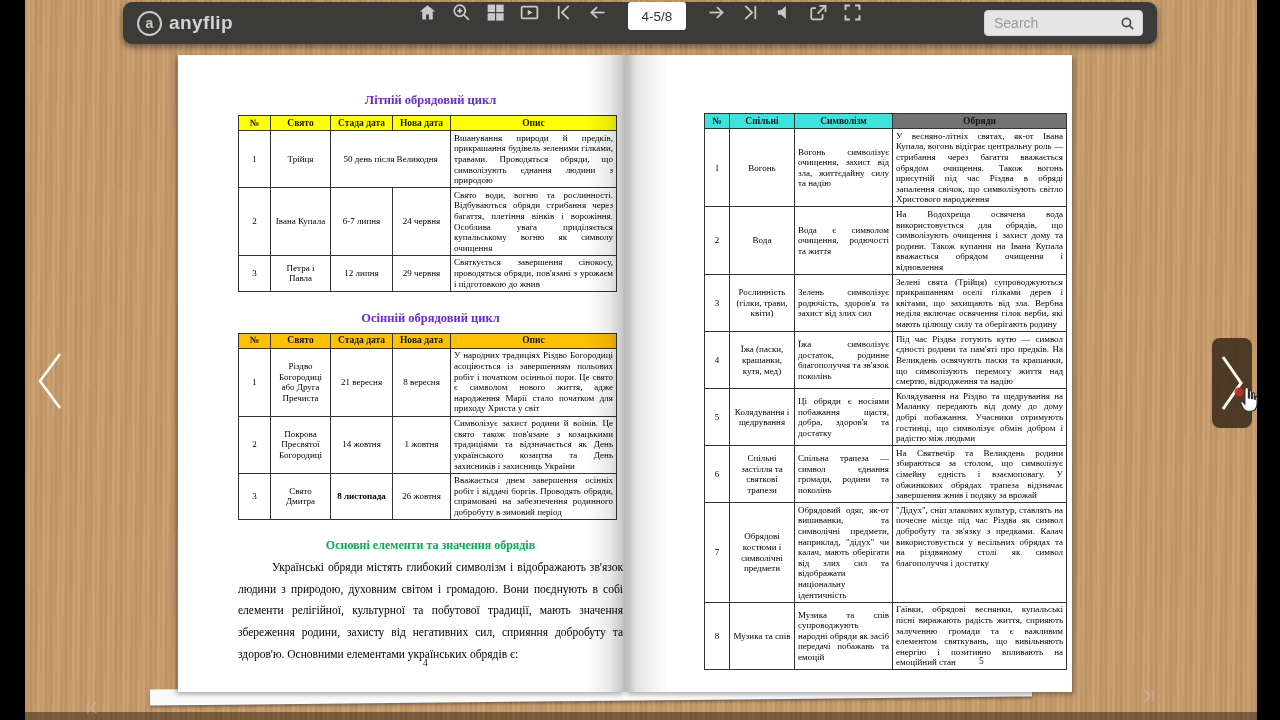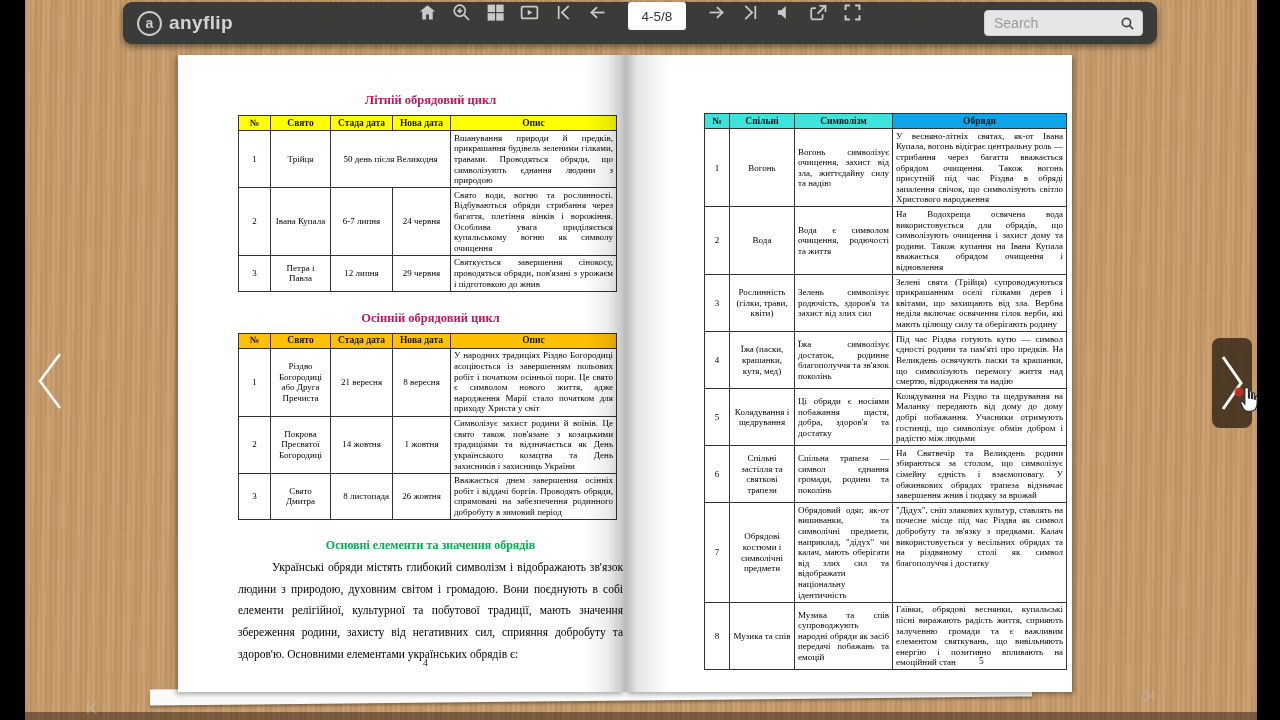--- a/index.html
+++ b/index.html
@@ -41,21 +41,21 @@
   .stack{position:absolute;left:-28px;top:630px;width:882px;height:16px;background:#fafafa;
     transform:rotate(-0.6deg);box-shadow:0 2px 3px rgba(0,0,0,0.35);z-index:0;}
   .page{position:absolute;top:0;width:447px;height:637px;background:#fff;z-index:1;cursor:pointer;}
   .page-left{left:0;box-shadow:-2px 2px 5px rgba(0,0,0,0.35);}
   .page-right{left:447px;box-shadow:2px 2px 5px rgba(0,0,0,0.35);}
   .spine{position:absolute;left:407px;top:0;width:84px;height:637px;z-index:2;pointer-events:none;
     background:linear-gradient(90deg,rgba(0,0,0,0) 0%,rgba(0,0,0,0.08) 28%,rgba(0,0,0,0.26) 50%,rgba(0,0,0,0.10) 62%,rgba(0,0,0,0) 100%);}
 
   .content-l{position:absolute;left:60px;top:38px;width:385px;}
   .content-r{position:absolute;left:79px;top:58px;width:362px;}
-  .doc-title{text-align:center;font-weight:bold;font-size:12.5px;color:#be185d;margin:0 0 7px 0;}
+  .doc-title{text-align:center;font-weight:bold;font-size:12.5px;color:#6d28d9;margin:0 0 7px 0;}
   .doc-title.mt{margin-top:19px;}
   .doc-sub{text-align:center;font-weight:bold;font-size:12px;color:#00B050;margin:18px 0 4px 0;}
   .doc-para{font-size:11.5px;line-height:1.88;text-align:justify;margin:0;text-indent:34px;color:#000;}
 
   .doc-table{border-collapse:collapse;table-layout:fixed;font-size:9px;line-height:1.18;color:#000;}
   .doc-table th{border:1px solid #333;font-size:9.5px;font-weight:bold;padding:1.5px 2px;color:#141414;text-align:center;}
   .doc-table td{border:1px solid #333;padding:1.5px 3px;word-wrap:break-word;}
 
   .pnum{position:absolute;font-size:9.5px;color:#111;z-index:3;}
   .pnum-left{left:245px;top:603px;}
@@ -228,21 +228,21 @@
                 <tr>
                   <td style="text-align: center; vertical-align: middle;">2</td>
                   <td style="text-align: center; vertical-align: middle;">Покрова Пресвятої Богородиці</td>
                   <td style="text-align: center; vertical-align: middle;">14 жовтня</td>
                   <td style="text-align: center; vertical-align: middle;">1 жовтня</td>
                   <td style="text-align: justify; vertical-align: top;">Символізує захист родини й воїнів. Це свято також пов'язане з козацькими традиціями та відзначається як День українського козацтва та День захисників і захисниць України</td>
                 </tr>
                 <tr>
                   <td style="text-align: center; vertical-align: middle;">3</td>
                   <td style="text-align: center; vertical-align: middle;">Свято Дмитра</td>
-                  <td style="text-align: right; vertical-align: middle;">8 листопада</td>
+                  <td style="text-align: center; vertical-align: middle; font-weight: bold;">8 листопада</td>
                   <td style="text-align: center; vertical-align: middle;">26 жовтня</td>
                   <td style="text-align: justify; vertical-align: top;">Вважається днем завершення осінніх робіт і віддачі боргів. Проводять обряди, спрямовані на забезпечення родинного добробуту в зимовий період</td>
                 </tr>
               </tbody>
             </table>
           </div>
         <div class="doc-sub">Основні елементи та значення обрядів</div>
         <p class="doc-para">Українські обряди містять глибокий символізм і відображають зв'язок людини з природою, духовним світом і громадою. Вони поєднують в собі елементи релігійної, культурної та побутової традиції, мають значення збереження родини, захисту від негативних сил, сприяння добробуту та здоров'ю. Основними елементами українських обрядів є:</p>
       </div>
     </div>
@@ -255,21 +255,21 @@
                 <col style="width: 25px;">
                 <col style="width: 65px;">
                 <col style="width: 98px;">
                 <col style="width: 174px;">
               </colgroup>
               <thead>
                 <tr>
                   <th style="background: rgb(63, 227, 222);">№</th>
                   <th style="background: rgb(63, 227, 222);">Спільні</th>
                   <th style="background: rgb(63, 227, 222);">Символізм</th>
-                  <th style="background: #0ea5e9;">Обряди</th>
+                  <th style="background: #737373;">Обряди</th>
                 </tr>
               </thead>
               <tbody>
                 <tr>
                   <td style="text-align: center; vertical-align: middle;">1</td>
                   <td style="text-align: center; vertical-align: middle;">Вогонь</td>
                   <td style="text-align: justify; vertical-align: middle;">Вогонь символізує очищення, захист від зла, життєдайну силу та надію</td>
                   <td style="text-align: justify; vertical-align: top;">У весняно-літніх святах, як-от Івана Купала, вогонь відіграє центральну роль — стрибання через багаття вважається обрядом очищення. Також вогонь присутній під час Різдва в обряді запалення свічок, що символізують світло Христового народження</td>
                 </tr>
                 <tr>

